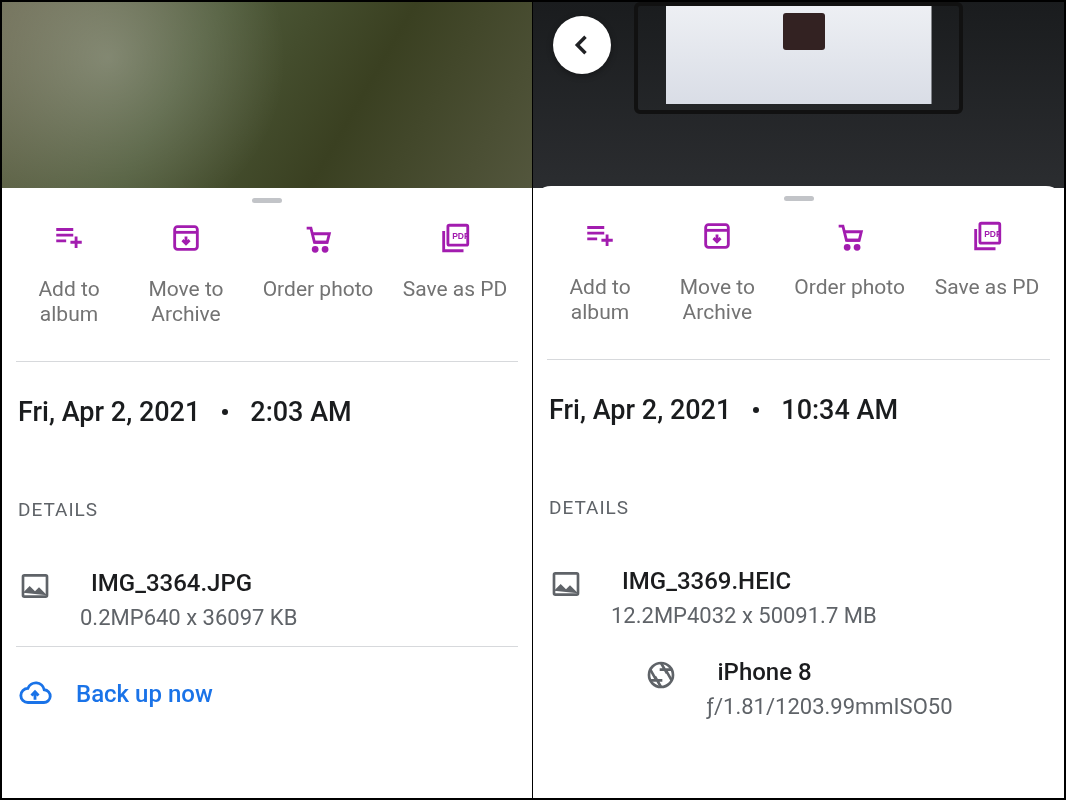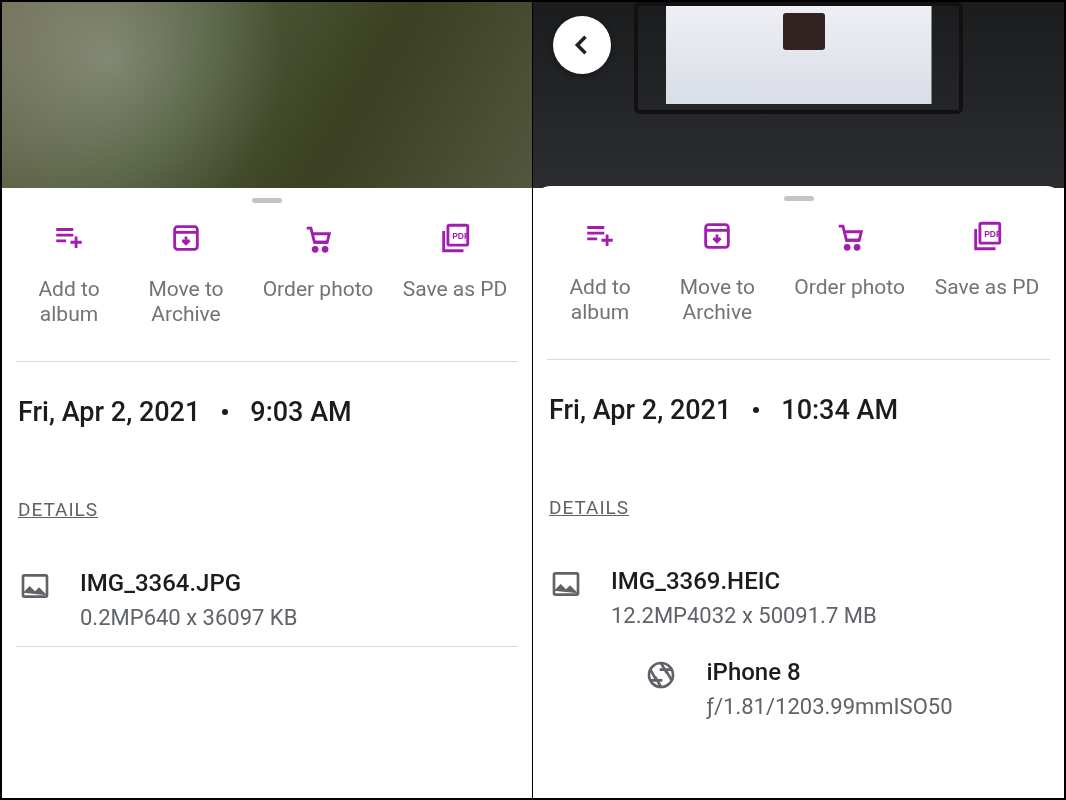--- a/index.html
+++ b/index.html
@@ -49,26 +49,26 @@
   .action .lbl { font-size:21px; color:#737373; text-align:center; line-height:1.2; white-space:pre-line; }
   .action.pdf .lbl { white-space:nowrap; }
   .panel .actions .action:nth-child(1){width:110px;}
   .panel .actions .action:nth-child(2){width:120px;}
   .panel .actions .action:nth-child(3){width:140px;}
   .panel .actions .action:nth-child(4){width:130px; align-items:center;}
   hr.sep { border:none; border-top:1px solid #d7d9dc; margin:34px 14px 0; }
   hr.sep.tight { margin-top:16px; }
   .datetime { display:flex; align-items:center; gap:22px; padding:0 16px; margin-top:34px; font-size:27px; font-weight:500; color:#1a1c1e; }
   .dot { width:6px; height:6px; background:#1a1c1e; border-radius:50%; display:inline-block; }
-  .details-h { padding:0 16px; margin-top:70px; font-size:19px; letter-spacing:1px; color:#5f6368;text-decoration:underline; }
+  .details-h { padding:0 16px; margin-top:70px; font-size:19px; letter-spacing:1px; color:#5f6368; }
   .detail-row { display:flex; align-items:flex-start; gap:28px; padding:0 16px; margin-top:48px; }
   .detail-row.sm { margin-top:30px;justify-content:center; }
   .detail-icon { width:34px; height:34px; flex:0 0 34px; color:#5f6368; display:flex; align-items:center; justify-content:center; }
   .detail-icon svg{width:32px;height:32px;}
-  .detail-text .t1 { font-size:24px; font-weight:500; color:#1b1c1e; }
+  .detail-text .t1 { font-size:24px; font-weight:500; color:#1b1c1e;margin-left:11px; }
   .detail-text .t2 { font-size:22px; color:#5f6368; margin-top:8px; display:flex; flex-wrap:wrap;}
   .backup { display:flex; align-items:center; gap:24px; padding:0 16px; margin-top:30px; color:#1a73e8; font-size:24px; font-weight:500; cursor:pointer;}
   .backup svg{width:34px;height:34px;}
 </style>
 </head>
 <body>
 
 <div class="panel left">
   <div class="photo-area">
     <div class="thumb-l"></div>
@@ -119,21 +119,21 @@
         </span>
         <span class="lbl">Save as PD</span>
       </div>
     </div>
 
     <hr class="sep">
 
     <div class="datetime">
       <span>Fri, Apr 2, 2021</span>
       <span class="dot"></span>
-      <span>9:03 AM</span>
+      <span>2:03 AM</span>
     </div>
 
     <div class="details-h">DETAILS</div>
 
     <div class="detail-row">
       <span class="detail-icon">
         <svg viewBox="0 0 24 24" fill="none" stroke="currentColor" stroke-width="2">
             <rect x="3" y="4" width="18" height="16" rx="1"></rect>
             <path d="M3 17l5-5 4 4 3-3 6 6" fill="currentColor" stroke="none"></path>
           </svg>
@@ -143,20 +143,27 @@
         <div class="t2">
           <span>0.2MP</span>
           <span>640 x 360</span>
           <span>97 KB</span>
         </div>
       </div>
     </div>
 
     <hr class="sep tight">
 
+    <div class="backup">
+      <svg viewBox="0 0 24 24" fill="none" stroke="#1a73e8" stroke-width="2">
+          <path d="M7 18a5 5 0 0 1 0-10 6 6 0 0 1 11.5 1A4.5 4.5 0 0 1 18 18H7Z"></path>
+          <path d="M12 16v-5M9.5 13 12 10.5 14.5 13"></path>
+        </svg>
+      <span>Back up now</span>
+    </div>
   </div>
 </div>
 
 <div class="panel right">
   <div class="photo-area">
     <div class="thumb-r">
       <div class="monitor-frame"></div>
     </div>
     <div class="back-btn">
       <svg width="28" height="28" viewBox="0 0 24 24" fill="none" stroke="#202124" stroke-width="3">

